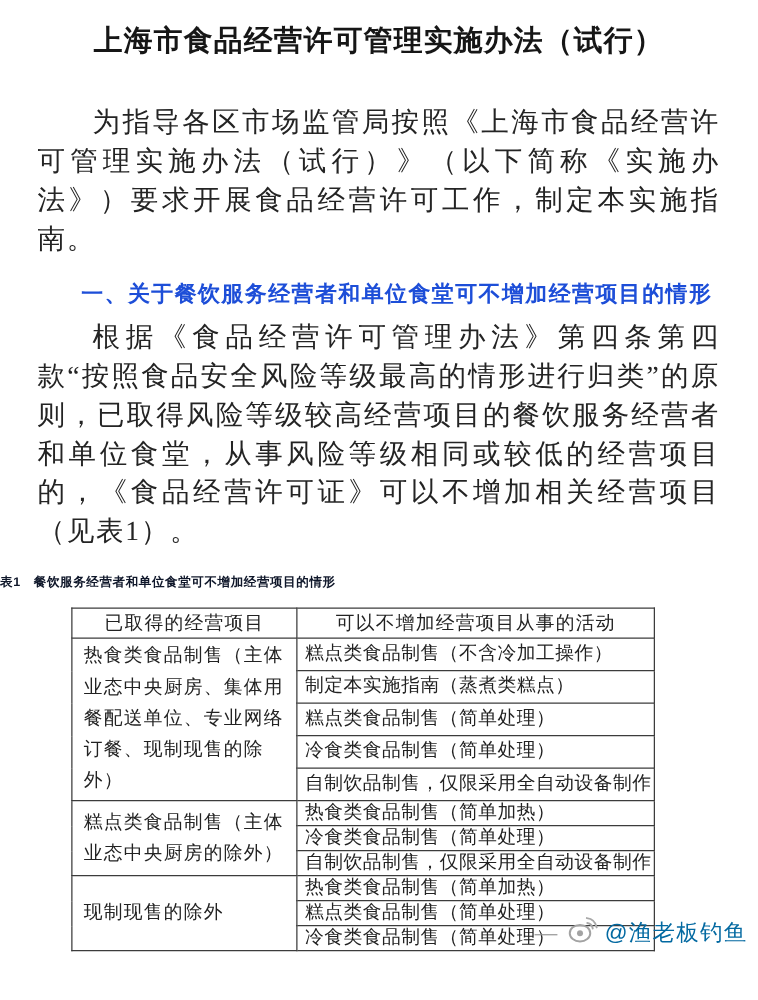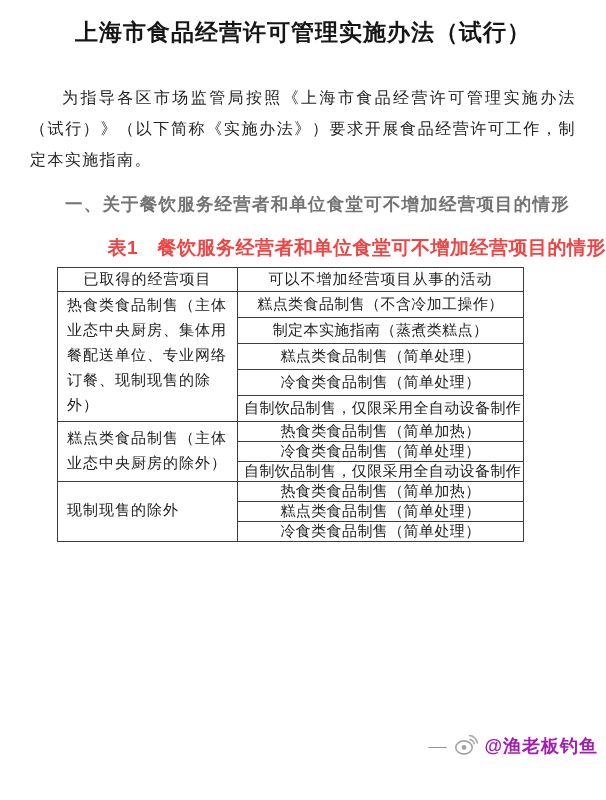--- a/index.html
+++ b/index.html
@@ -22,49 +22,49 @@
     font-size: 23px;
     line-height: 40px;
     color: #161616;
     letter-spacing: 1px;
   }
 
   .content { margin: 0 30px; }
 
   p.body-para {
     margin: 0;
-    font-size: 16px;
+    font-size: 22px;
     line-height: 31px;
     text-indent: 2em;
     text-align: justify;
     letter-spacing: 1.4px;
     color: #242424;
   }
   p.first { margin-top: 30px; }
 
   h2.section-heading {
     margin: 12px 0 2px 0;
     font-family: "Liberation Sans", "DejaVu Sans", sans-serif;
     font-weight: bold;
     font-size: 17.5px;
     line-height: 34px;
     text-indent: 2em;
     text-align: justify;
     letter-spacing: 1.2px;
-    color: #737373;
+    color: #1d4ed8;
   }
 
   .table-caption {
     margin-top: 17px;
-    text-align: right;
+    text-align: left;
     font-family: "Liberation Sans", "DejaVu Sans", sans-serif;
     font-weight: bold;
-    font-size: 19px;
+    font-size: 10px;
     line-height: 20px;
-    color: #ef4444;
+    color: #0f172a;
     letter-spacing: 0.5px;
   }
 
   table.t1 {
     border-collapse: collapse;
     table-layout: fixed;
     margin: 9px 0 0 57px;
     width: 466px;
     font-size: 15px;
     color: #222222;
@@ -78,21 +78,21 @@
   }
   table.t1 th {
     font-weight: normal;
     text-align: center;
     height: 23px;
     letter-spacing: 1px;
   }
   table.t1 td.act {
     height: 19px;
     line-height: 19px;
-    text-align: center;
+    text-align: left;
     letter-spacing: 0.4px;
     white-space: nowrap;
     overflow: hidden;
   }
   table.t1 td.obt {
     text-align: left;
     padding: 2px 9px;
     line-height: 25px;
     letter-spacing: 1px;
     font-family: Liberation Mono, monospace;
@@ -108,41 +108,42 @@
     user-select: none;
   }
   .wm-dash {
     color: #8f8f8f;
     font-size: 18px;
     line-height: 18px;
     margin-right: 4px;
   }
   .wm-logo { display: inline-block; }
   .wm-handle {
-    color: #a21caf;
-    font-family: "Liberation Sans", "DejaVu Sans", sans-serif;
-    font-weight: bold;
+    color: #0369a1;
+    font-family: "Liberation Sans", "DejaVu Sans", sans-serif;
+    font-weight: normal;
     font-size: 18px;
     letter-spacing: 1px;
   }
 </style>
 </head>
 <body>
 
 <div class="doc">
 
   <div class="title">
     <div>上海市食品经营许可管理实施办法（试行）</div>
   </div>
 
   <div class="content">
     <p class="body-para first">为指导各区市场监管局按照《上海市食品经营许可管理实施办法（试行）》（以下简称《实施办法》）要求开展食品经营许可工作，制定本实施指南。</p>
 
     <h2 class="section-heading">一、关于餐饮服务经营者和单位食堂可不增加经营项目的情形</h2>
 
+    <p class="body-para">根据《食品经营许可管理办法》第四条第四款“按照食品安全风险等级最高的情形进行归类”的原则，已取得风险等级较高经营项目的餐饮服务经营者和单位食堂，从事风险等级相同或较低的经营项目的，《食品经营许可证》可以不增加相关经营项目（见表1）。</p>
   </div>
 
   <div class="table-caption">表1　餐饮服务经营者和单位食堂可不增加经营项目的情形</div>
 
   <table class="t1">
     <colgroup>
         <col class="c-left">
         <col class="c-right">
       </colgroup>
     <tbody>

